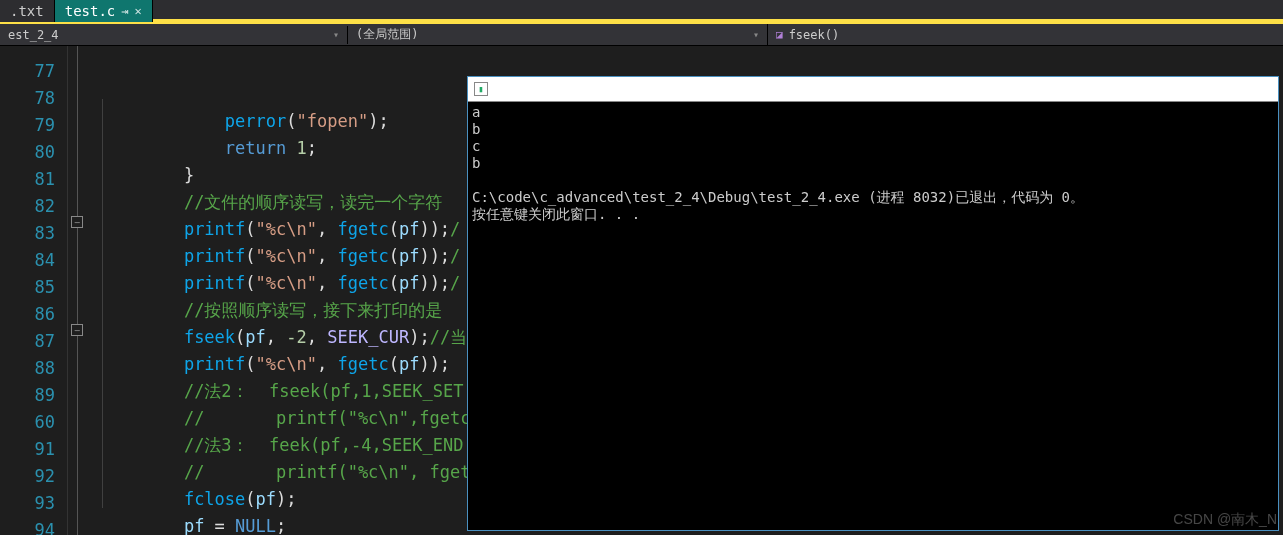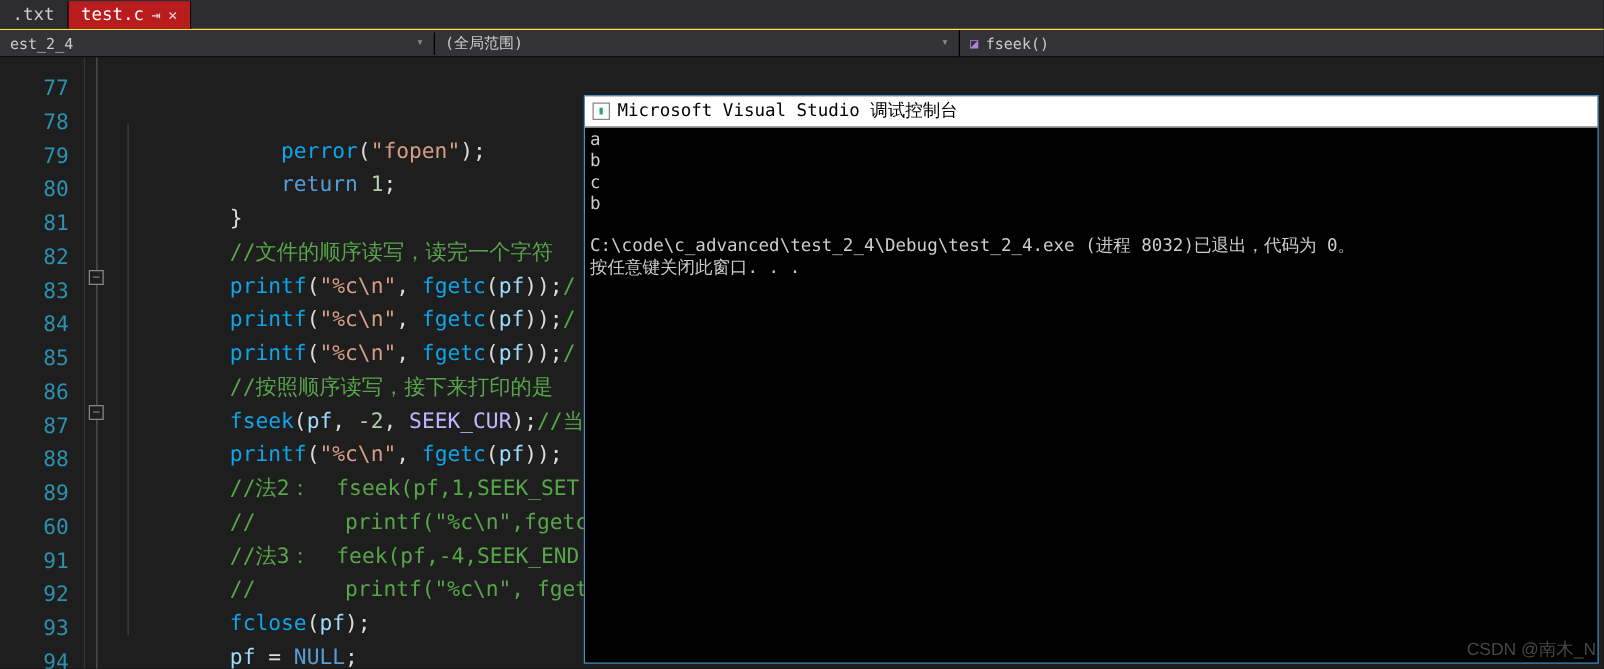--- a/index.html
+++ b/index.html
@@ -10,35 +10,35 @@
     color: #ccc;
     width: 1283px;
     height: 535px;
     overflow: hidden;
     position: relative;
   }
   .tab-bar {
     background: #2d2d30;
     height: 24px;
     display: flex;
-    align-items: center;
-    border-bottom: 1px solid #fde047;
+    align-items: flex-start;
+    border-bottom: 5px solid #fde047;
   }
   .tab {
     padding: 3px 10px;
     background: #2d2d30;
     color: #ccc;
     border-right: 1px solid #000;
     display: flex;
     align-items: center;
     gap: 6px;
     cursor: pointer;
   }
   .tab.active {
-    background: #b91c1c;
+    background: #0f766e;
     color: #fff;
   }
   .tab .close, .tab .pin {
     font-size: 12px;
     opacity: 0.8;
   }
   .nav-bar {
     background: #333337;
     height: 22px;
     display: flex;
@@ -206,21 +206,20 @@
       <div class="box" style="top: 278px;">−</div>
     </div>
   <div class="code" id="code">
     <div class="guide"></div>
   <div class="line"><span class="c-pn">            </span><span class="c-fn">perror</span><span class="c-pn">(</span><span class="c-str">"fopen"</span><span class="c-pn">);</span></div><div class="line"><span class="c-pn">            </span><span class="c-kw">return</span><span class="c-pn"> </span><span class="c-num">1</span><span class="c-pn">;</span></div><div class="line"><span class="c-pn">        }</span></div><div class="line"><span class="c-pn">        </span><span class="c-cmt">//文件的顺序读写，读完一个字符</span></div><div class="line"><span class="c-pn">        </span><span class="c-fn">printf</span><span class="c-pn">(</span><span class="c-str">"%c\n"</span><span class="c-pn">, </span><span class="c-fn">fgetc</span><span class="c-pn">(</span><span class="c-id">pf</span><span class="c-pn">));</span><span class="c-cmt">/</span></div><div class="line"><span class="c-pn">        </span><span class="c-fn">printf</span><span class="c-pn">(</span><span class="c-str">"%c\n"</span><span class="c-pn">, </span><span class="c-fn">fgetc</span><span class="c-pn">(</span><span class="c-id">pf</span><span class="c-pn">));</span><span class="c-cmt">/</span></div><div class="line"><span class="c-pn">        </span><span class="c-fn">printf</span><span class="c-pn">(</span><span class="c-str">"%c\n"</span><span class="c-pn">, </span><span class="c-fn">fgetc</span><span class="c-pn">(</span><span class="c-id">pf</span><span class="c-pn">));</span><span class="c-cmt">/</span></div><div class="line"><span class="c-pn">        </span><span class="c-cmt">//按照顺序读写，接下来打印的是</span></div><div class="line"><span class="c-pn">        </span><span class="c-fn">fseek</span><span class="c-pn">(</span><span class="c-id">pf</span><span class="c-pn">, </span><span class="c-num">-2</span><span class="c-pn">, </span><span class="c-mac">SEEK_CUR</span><span class="c-pn">);</span><span class="c-cmt">//当</span></div><div class="line"><span class="c-pn">        </span><span class="c-fn">printf</span><span class="c-pn">(</span><span class="c-str">"%c\n"</span><span class="c-pn">, </span><span class="c-fn">fgetc</span><span class="c-pn">(</span><span class="c-id">pf</span><span class="c-pn">));</span></div><div class="line"><span class="c-pn">        </span><span class="c-cmt">//法2：  fseek(pf,1,SEEK_SET</span></div><div class="line"><span class="c-pn">        </span><span class="c-cmt">//       printf("%c\n",fgetc</span></div><div class="line"><span class="c-pn">        </span><span class="c-cmt">//法3：  feek(pf,-4,SEEK_END</span></div><div class="line"><span class="c-pn">        </span><span class="c-cmt">//       printf("%c\n", fget</span></div><div class="line"><span class="c-pn">        </span><span class="c-fn">fclose</span><span class="c-pn">(</span><span class="c-id">pf</span><span class="c-pn">);</span></div><div class="line"><span class="c-pn">        </span><span class="c-id">pf</span><span class="c-pn"> = </span><span class="c-kw">NULL</span><span class="c-pn">;</span></div></div>
 </div>
 
 <div class="console">
   <div class="titlebar">
     <span class="ic">▮</span>
-    <span>Microsoft Visual Studio 调试控制台</span>
   </div>
   <div class="body">a
 b
 c
 b
 
 C:\code\c_advanced\test_2_4\Debug\test_2_4.exe (进程 8032)已退出，代码为 0。
 按任意键关闭此窗口. . .</div>
 </div>
 

